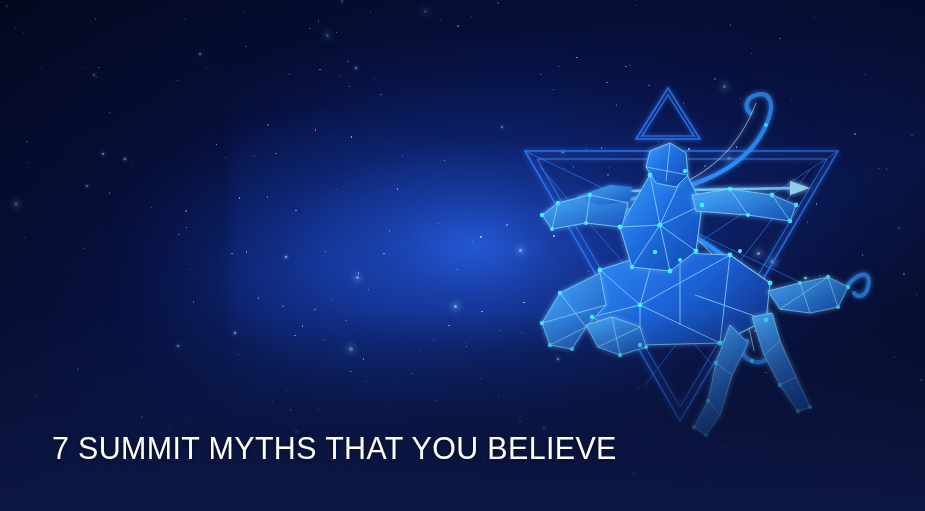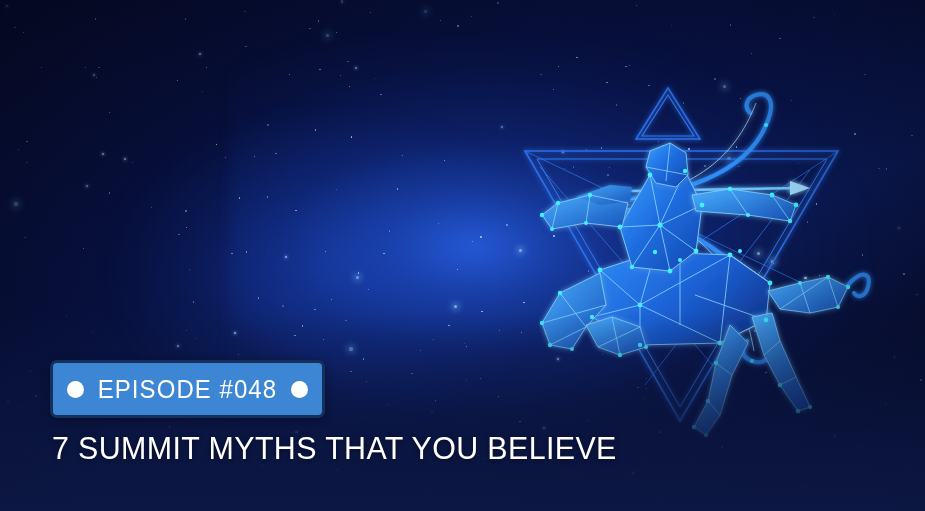--- a/index.html
+++ b/index.html
@@ -544,21 +544,16 @@
           <circle cx="272" cy="306" r="2.0"></circle>
         <circle cx="260" cy="196" r="2.0"></circle>
           <circle cx="200" cy="205" r="2.0"></circle>
       </g>
     </svg>
   </div>
 
   <div class="bg-vignette"></div>
   <div class="bg-bottom-tint"></div>
 
-  <div class="badge">
-    <span class="badge-dot"></span>
-    <span class="badge-text">EPISODE #048</span>
-    <span class="badge-dot"></span>
-  </div>
 
   <div class="title">7 SUMMIT MYTHS THAT YOU BELIEVE</div>
 
 </div>
 
 </body></html>

